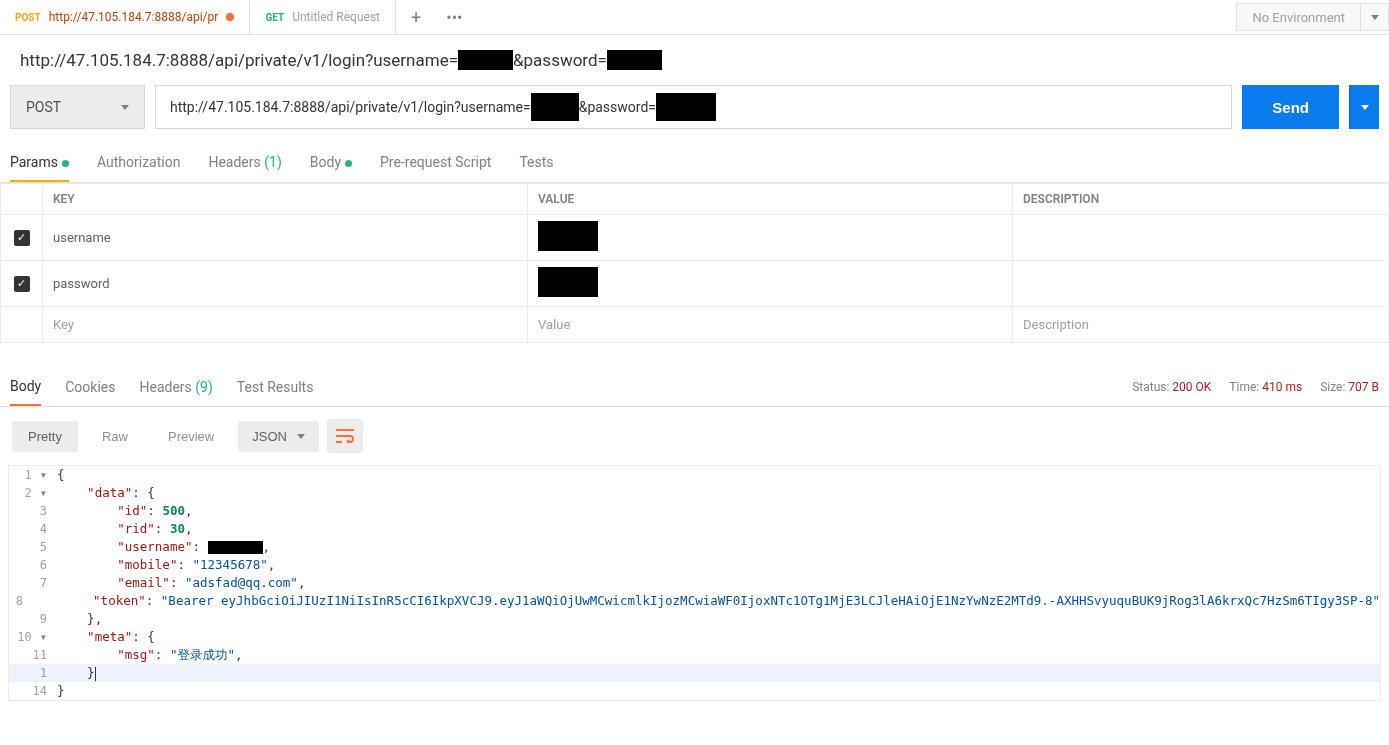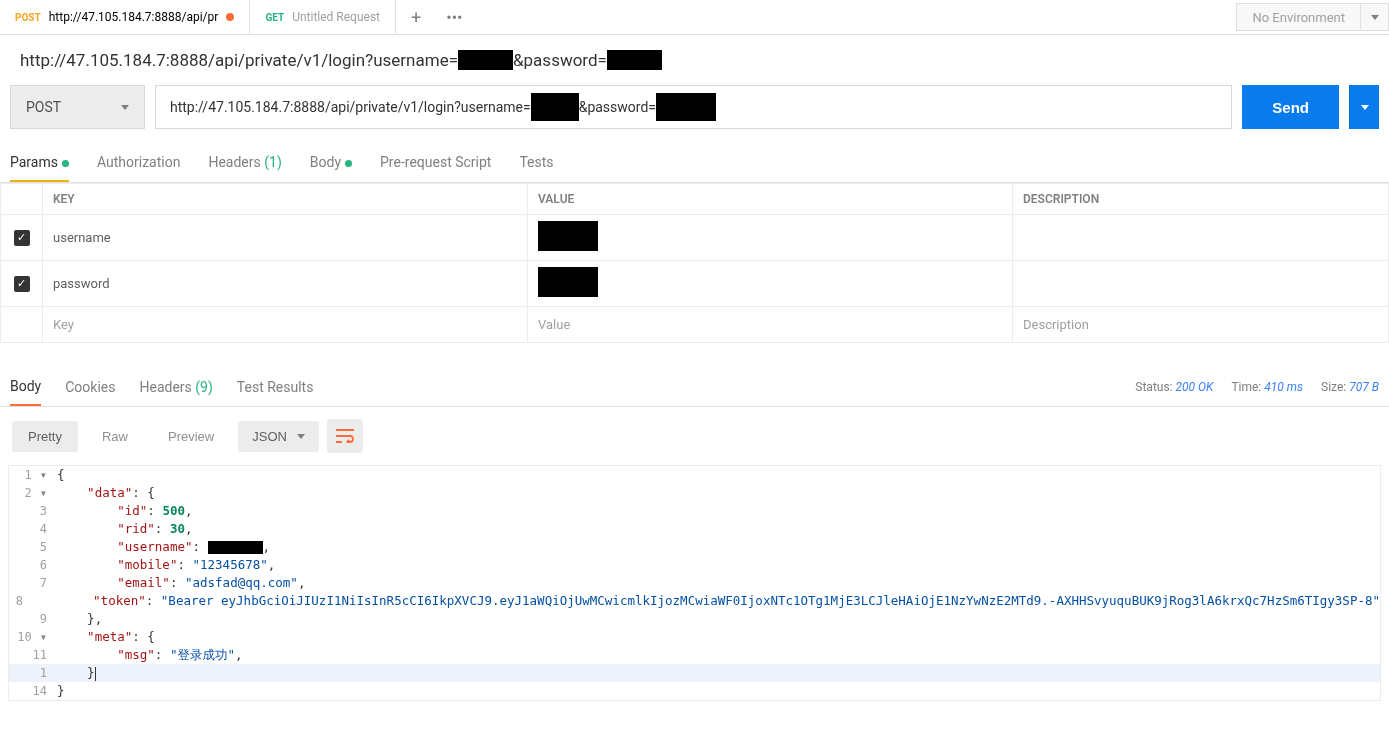--- a/index.html
+++ b/index.html
@@ -5,21 +5,21 @@
 * { box-sizing: border-box; margin: 0; padding: 0; }
 body { font-family: -apple-system, BlinkMacSystemFont, "Segoe UI", Roboto, Arial, sans-serif; font-size: 13px; color: #505050; background: #fff; width: 1389px; }
 
 
 .tab-bar { display: flex; align-items: center; border-bottom: 1px solid #e0e0e0; height: 35px; background: #fff; }
 .tab { display: flex; align-items: center; padding: 0 15px; height: 100%; border-right: 1px solid #e0e0e0; cursor: pointer; gap: 8px; }
 .tab.active { background: #fff; }
 .tab-method { font-weight: bold; font-size: 10px; }
 .tab-method.post { color: #f5a623; }
 .tab-method.get { color: #26b47f; }
-.tab-title { color: #000000; font-size: 12px; }
+.tab-title { color: #c2410c; font-size: 12px; }
 .tab-title.inactive { color: #a0a0a0; }
 .tab-dot { width: 8px; height: 8px; border-radius: 50%; background: #ff6c37; }
 .tab-plus { padding: 0 15px; font-size: 18px; color: #808080; cursor: pointer; }
 .tab-dots { padding: 0 10px; color: #808080; cursor: pointer; font-size: 16px; }
 .env-selector { margin-left: auto; display: flex; align-items: center; height: 100%; }
 .env-box { border: 1px solid #e0e0e0; padding: 5px 15px; color: #a0a0a0; background: #f8f8f8; cursor: pointer; height: 28px; display: flex; align-items: center; }
 .env-eye { border: 1px solid #e0e0e0; border-left: none; width: 28px; height: 28px; background: #f8f8f8; display: flex; align-items: center; justify-content: center; cursor: pointer; }
 
 
 .breadcrumb { padding: 15px 20px; font-size: 17px; color: #353333; display: flex; align-items: center; font-weight: 400; }
@@ -46,21 +46,21 @@
 .params-table td.placeholder { color: #a0a0a0; }
 .check-col { width: 42px; text-align: center; }
 .checkbox { width: 16px; height: 16px; background: #353333; display: inline-flex; align-items: center; justify-content: center; color: #fff; font-size: 11px; border-radius: 2px; }
 .val-redact { background: #000; display: inline-block; width: 60px; height: 30px; }
 
 
 .response-tabs { display: flex; align-items: center; padding: 15px 10px 0 10px; border-bottom: 1px solid #e0e0e0; gap: 24px; margin-top: 20px; }
 .response-tab { padding: 0 0 10px 0; cursor: pointer; color: #808080; font-size: 14px; }
 .response-tab.active { color: #353333; border-bottom: 2px solid #ff6c37; }
 .response-meta { margin-left: auto; display: flex; gap: 18px; color: #808080; font-size: 12px; align-items: center; padding-bottom: 10px; }
-.response-meta .ok { color: #3b82f6; font-style: italic; }
+.response-meta .ok { color: #b91c1c; }
 
 
 .format-bar { display: flex; gap: 8px; padding: 12px 12px; align-items: center; }
 .fmt-btn { background: #ececec; border: none; padding: 8px 16px; cursor: pointer; color: #606060; font-size: 13px; border-radius: 3px; }
 .fmt-btn.inactive { background: transparent; color: #909090; }
 .fmt-select { background: #ececec; border: none; padding: 8px 14px; cursor: pointer; display: flex; gap: 10px; align-items: center; color: #606060; font-size: 13px; border-radius: 3px; }
 .wrap-btn { background: #ececec; border: none; width: 36px; height: 34px; display: flex; align-items: center; justify-content: center; cursor: pointer; border-radius: 3px; color: #ff6c37; }
 
 
 .code-view { border: 1px solid #ececec; margin: 0 8px; font-family: Consolas, Monaco, monospace; font-size: 12.5px; }

